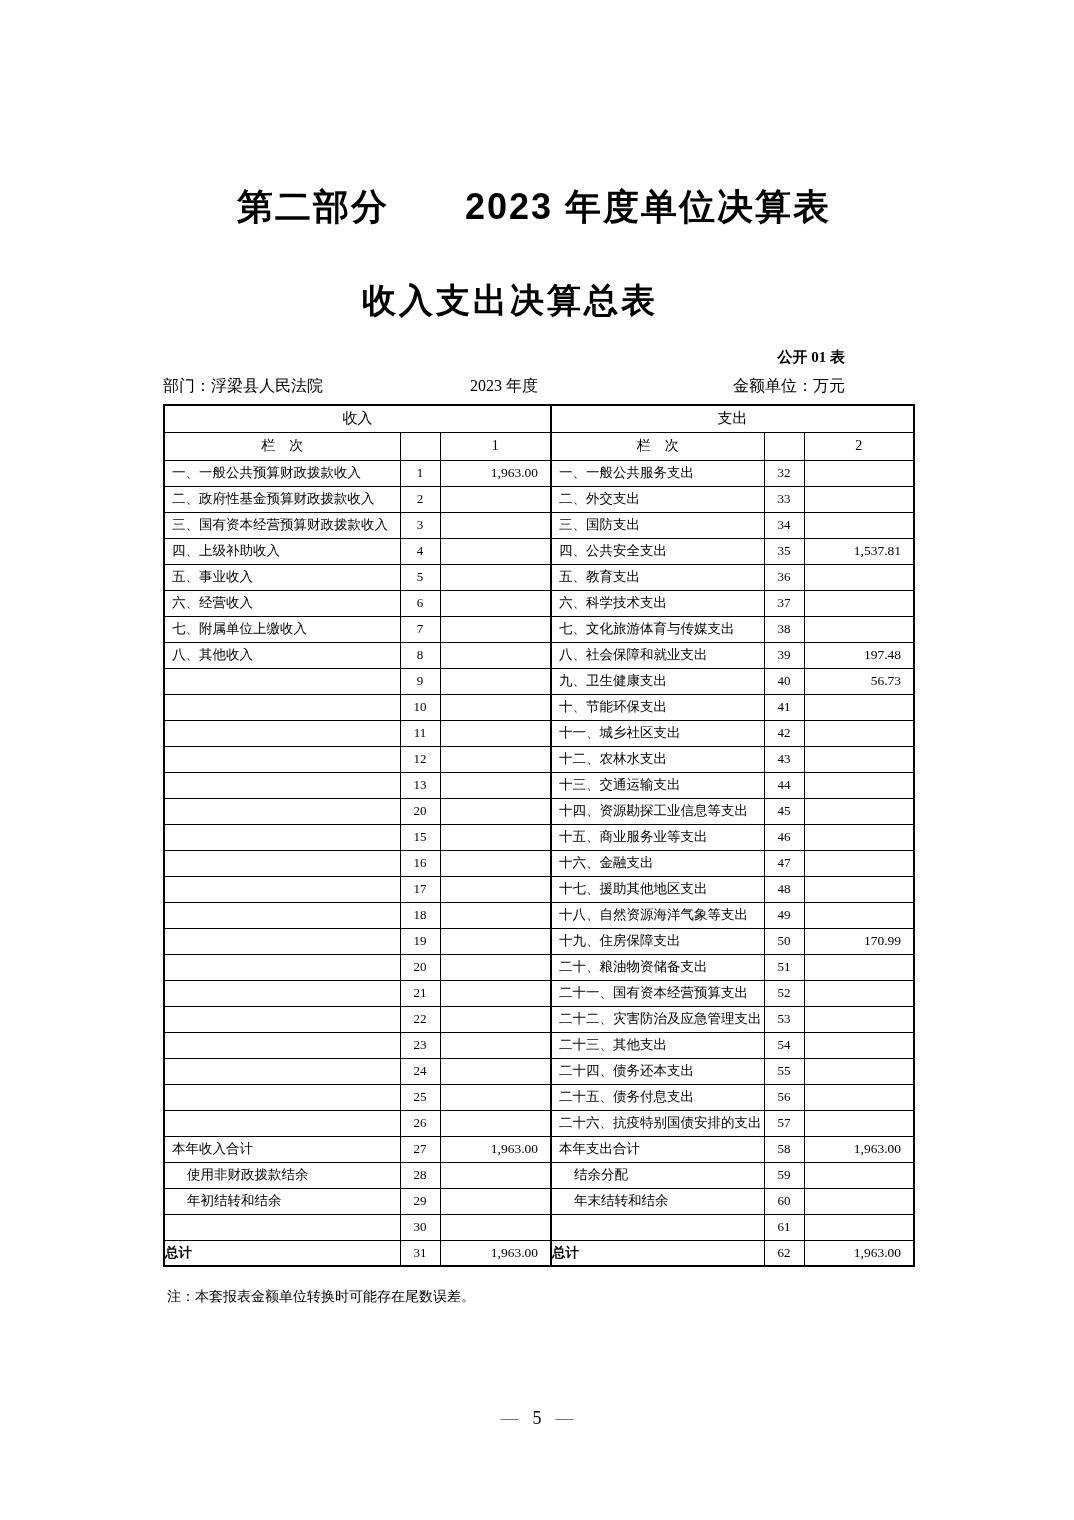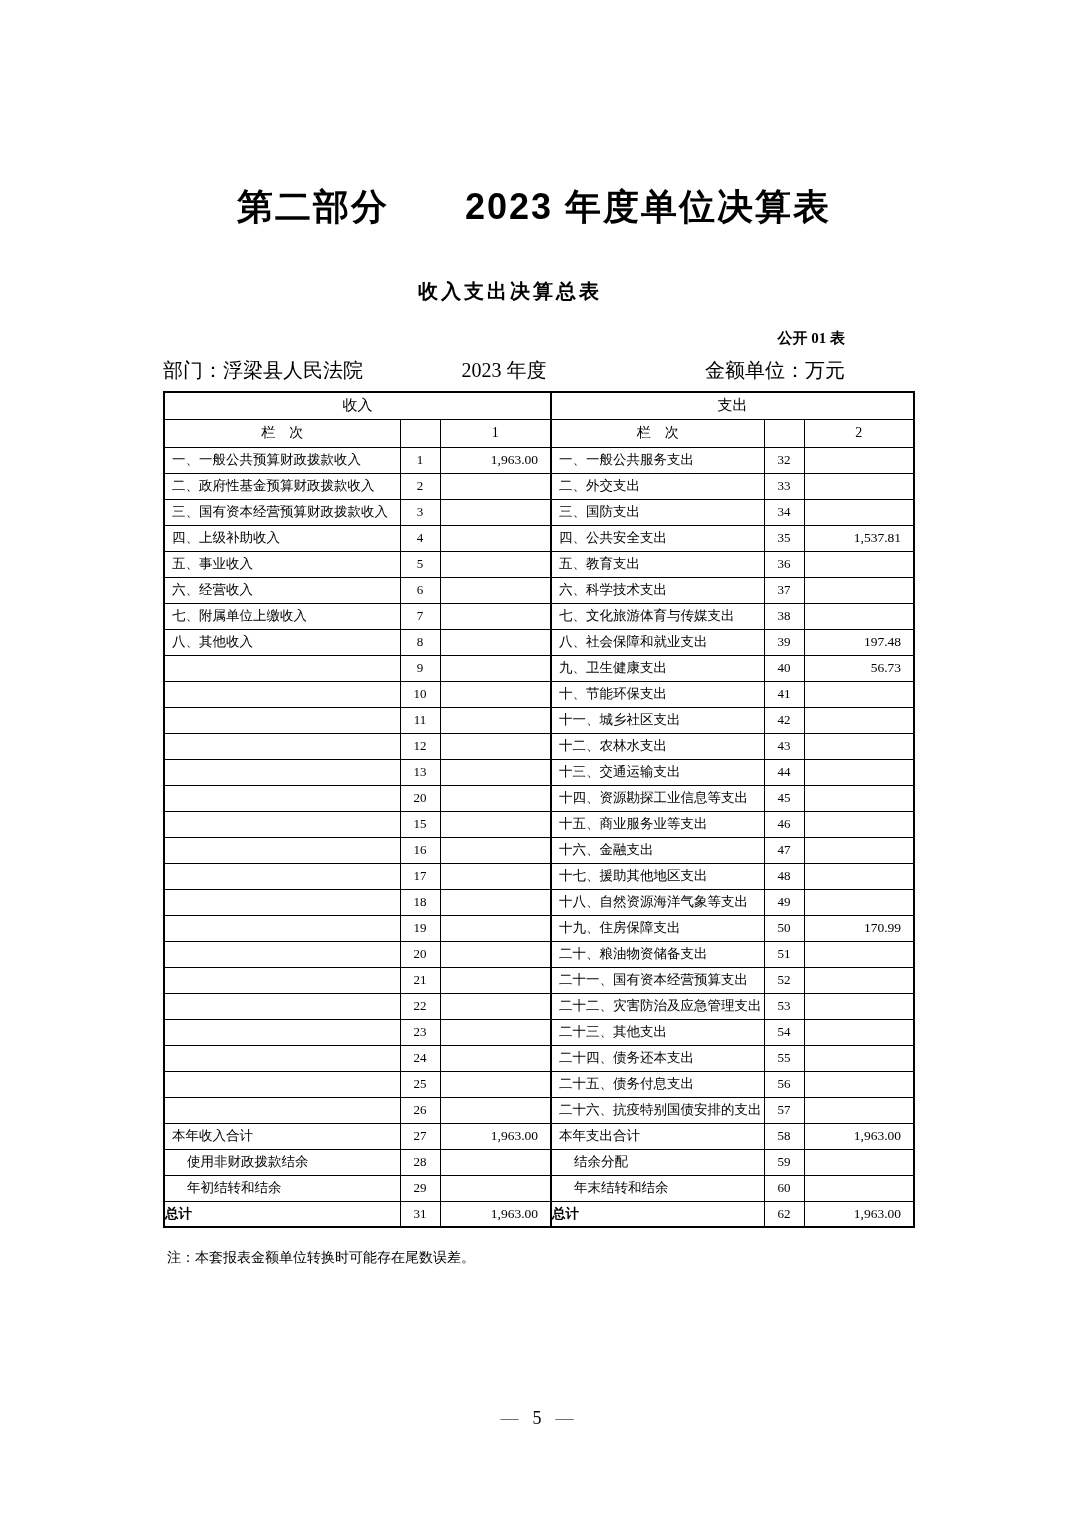--- a/index.html
+++ b/index.html
@@ -14,30 +14,30 @@
 
   .part-title {
     font-family:"Liberation Sans","DejaVu Sans",sans-serif;
     font-size:36px; font-weight:bold;
     text-align:center; letter-spacing:2px;
     padding-left:60px;
     white-space:nowrap;
   }
   .table-title {
     font-family:"Liberation Sans","DejaVu Sans",sans-serif;
-    font-size:20px; font-weight:bold;
+    font-size:34px; font-weight:bold;
     text-align:center; letter-spacing:3px;
     margin-top:46px;
     padding-left:12px;
   }
   .table-code { text-align:right; font-size:15px; margin-top:24px;font-weight:bold; }
   .meta-row {
     display:grid; grid-template-columns:1fr auto 1fr;
     align-items:baseline;
-    font-size:20px; margin-top:9px; margin-bottom:7px;
+    font-size:16px; margin-top:9px; margin-bottom:7px;
   }
   .meta-row .left  { text-align:left; }
   .meta-row .mid   { text-align:center; }
   .meta-row .right { text-align:right; }
 
   table.budget-table {
     width:750px; border-collapse:collapse; table-layout:fixed;
     border:2px solid #000;
   }
   .budget-table th, .budget-table td {
@@ -332,20 +332,28 @@
           <td class="amount"></td>
         </tr>
         <tr>
           <td class="item indent">年初结转和结余</td>
           <td class="rowno">29</td>
           <td class="amount"></td>
           <td class="item divider indent">年末结转和结余</td>
           <td class="rowno">60</td>
           <td class="amount"></td>
         </tr>
+        <tr>
+          <td class="item"></td>
+          <td class="rowno">30</td>
+          <td class="amount"></td>
+          <td class="item divider"></td>
+          <td class="rowno">61</td>
+          <td class="amount"></td>
+        </tr>
         <tr class="total-row">
           <td class="item">总计</td>
           <td class="rowno">31</td>
           <td class="amount">1,963.00</td>
           <td class="item divider">总计</td>
           <td class="rowno">62</td>
           <td class="amount">1,963.00</td>
         </tr>
       </tbody>
   </table>

